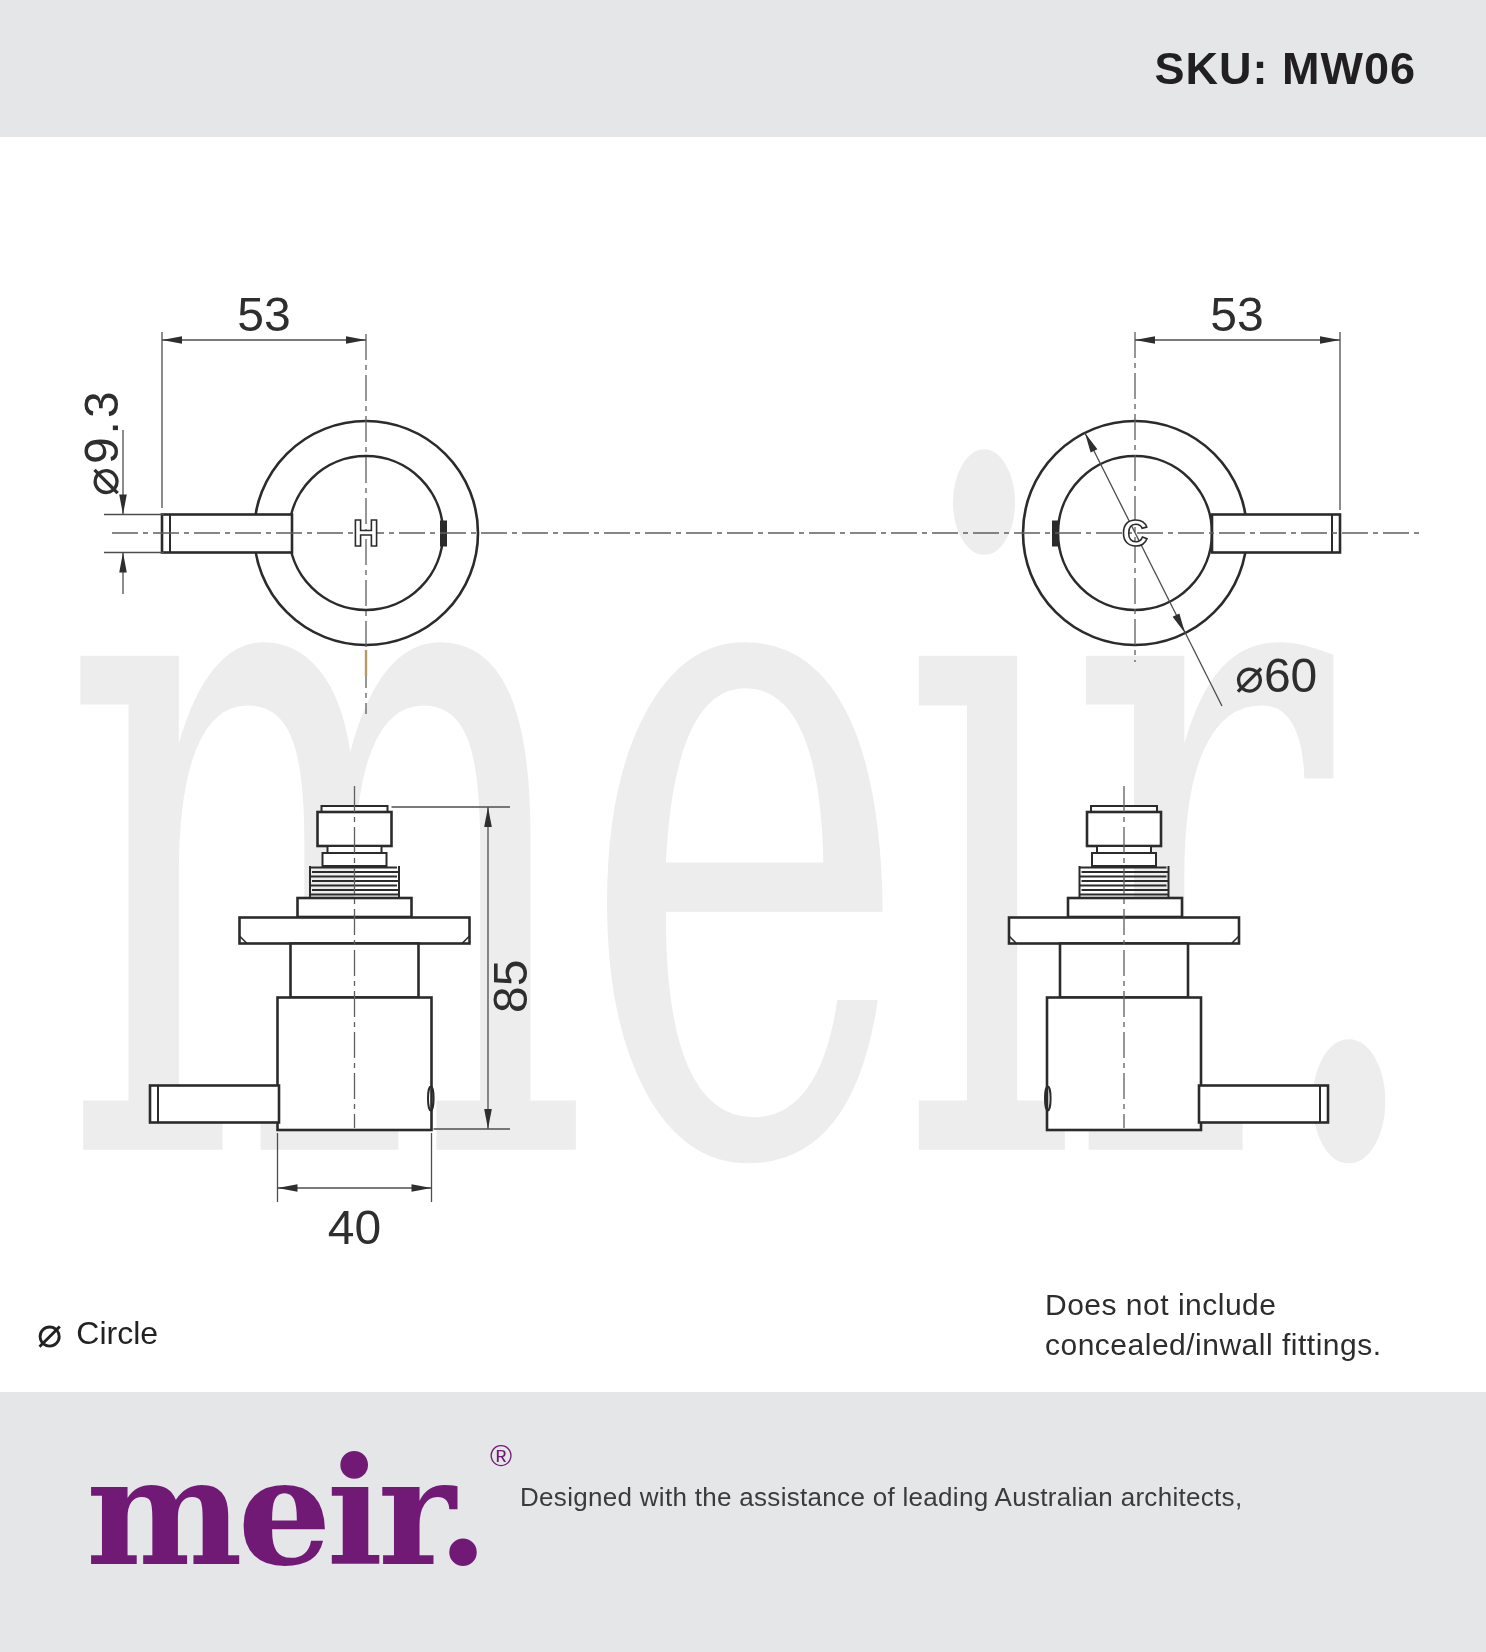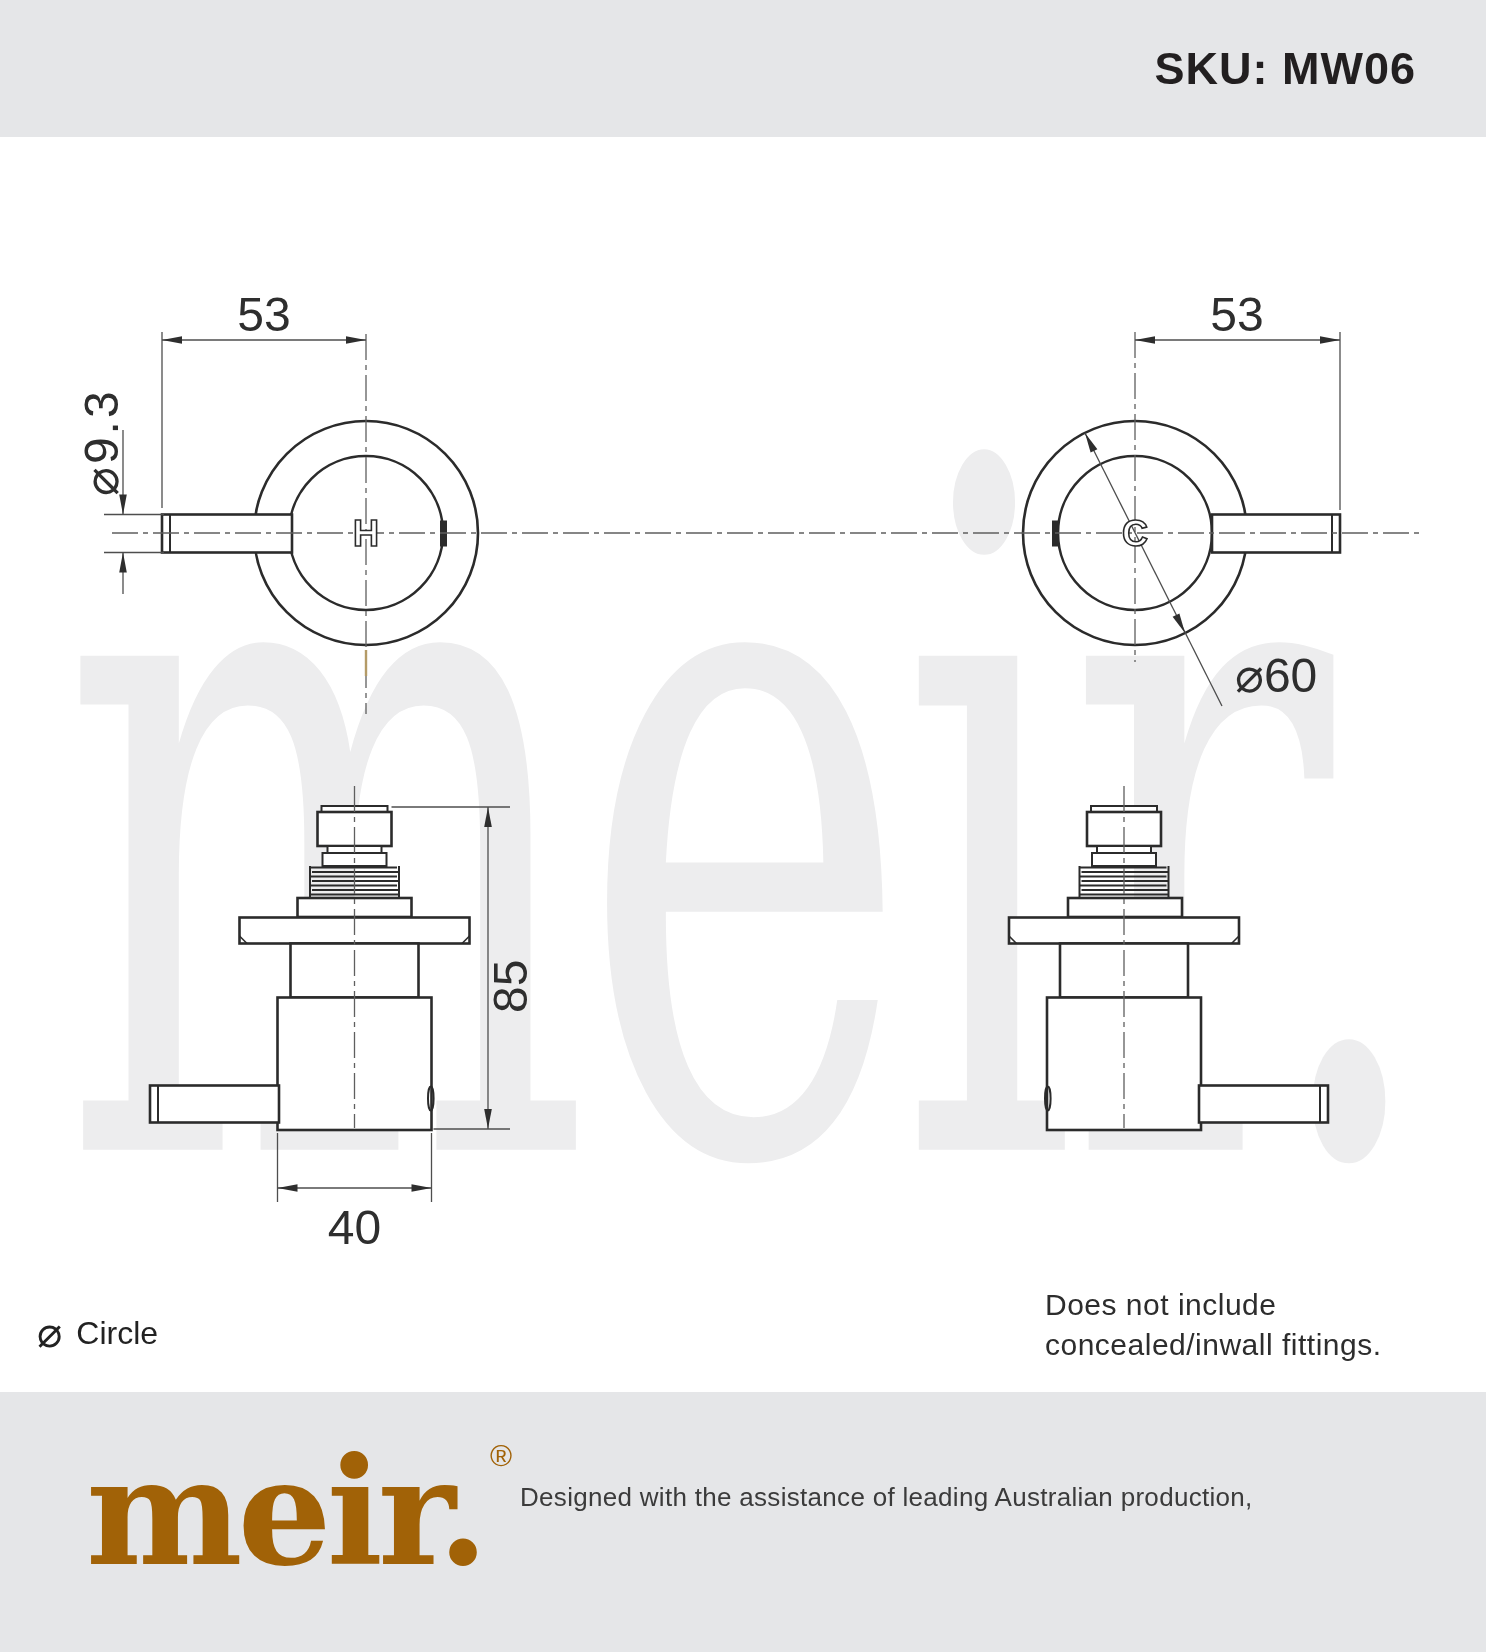--- a/index.html
+++ b/index.html
@@ -40,21 +40,21 @@
   .legend .sym{font-size:42px;line-height:1;}
   .legend .lab{font-size:32px;line-height:1;}
   .note{
     position:absolute;left:1045px;top:1285px;z-index:2;
     font-size:30px;line-height:40px;color:#2d2d2d;letter-spacing:.5px;
   }
   .note span{display:block;}
   .logo{
     position:absolute;left:86px;top:1438px;z-index:3;
     font-family:"DejaVu Serif", serif;font-weight:bold;
-    font-size:148px;line-height:1;letter-spacing:-5px;color:#a16207;
+    font-size:148px;line-height:1;letter-spacing:-5px;color:#701a75;
   }
   .logo sup{
     font-family:"Liberation Sans", sans-serif;font-weight:normal;
     font-size:30px;letter-spacing:0;vertical-align:super;
     position:relative;top:-48px;left:6px;
   }
   .footer-text{
     position:absolute;left:520px;top:1480px;z-index:3;
     font-size:26px;line-height:34px;color:#3b3b3b;letter-spacing:.3px;
   }
@@ -203,14 +203,14 @@
 <div class="note">
   <span>Does not include</span>
   <span>concealed/inwall fittings.</span>
 </div>
 
 <div class="band footer"></div>
 <div class="logo">
   <span>meir.</span><sup>®</sup>
 </div>
 <div class="footer-text">
-  <span>Designed with the assistance of leading Australian production,</span>
+  <span>Designed with the assistance of leading Australian architects,</span>
 </div>
 
 </body></html>

